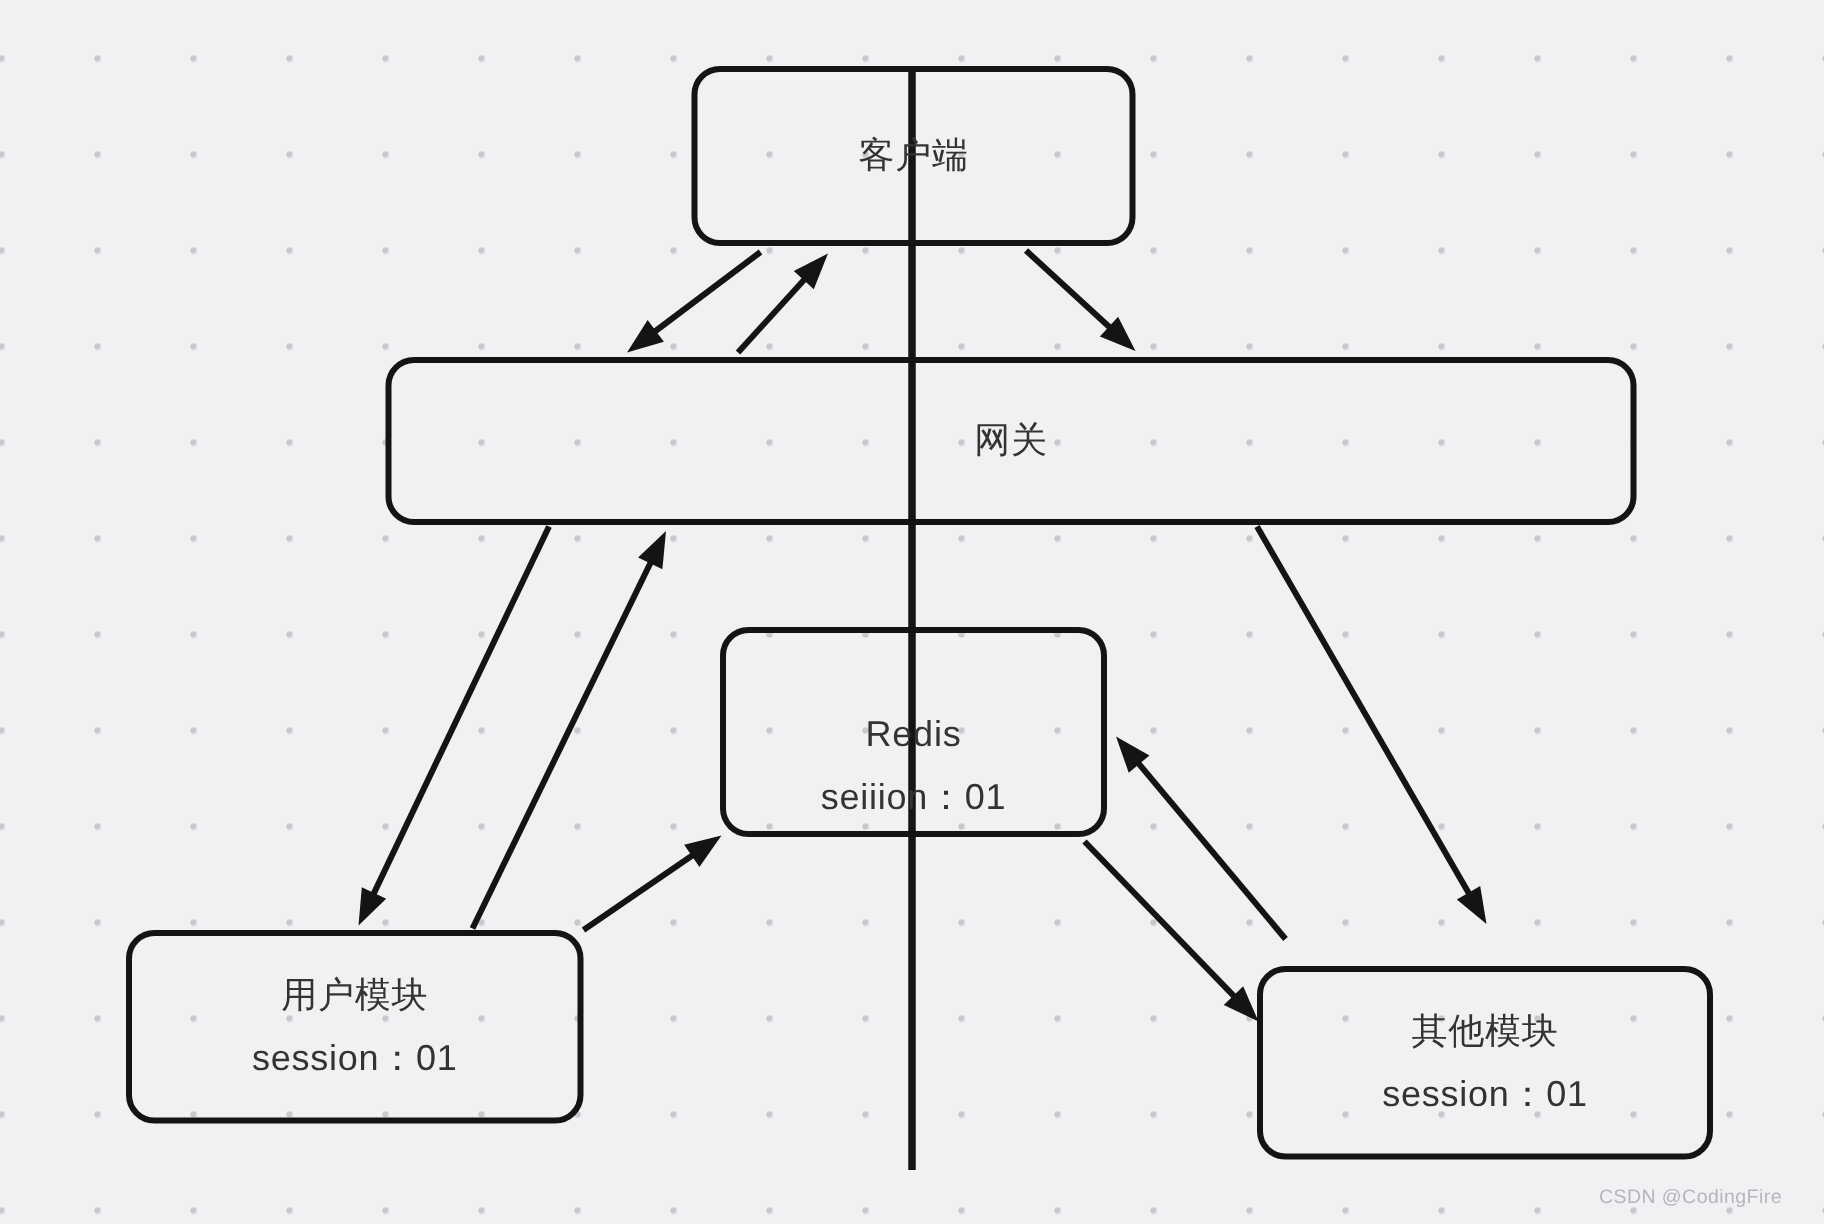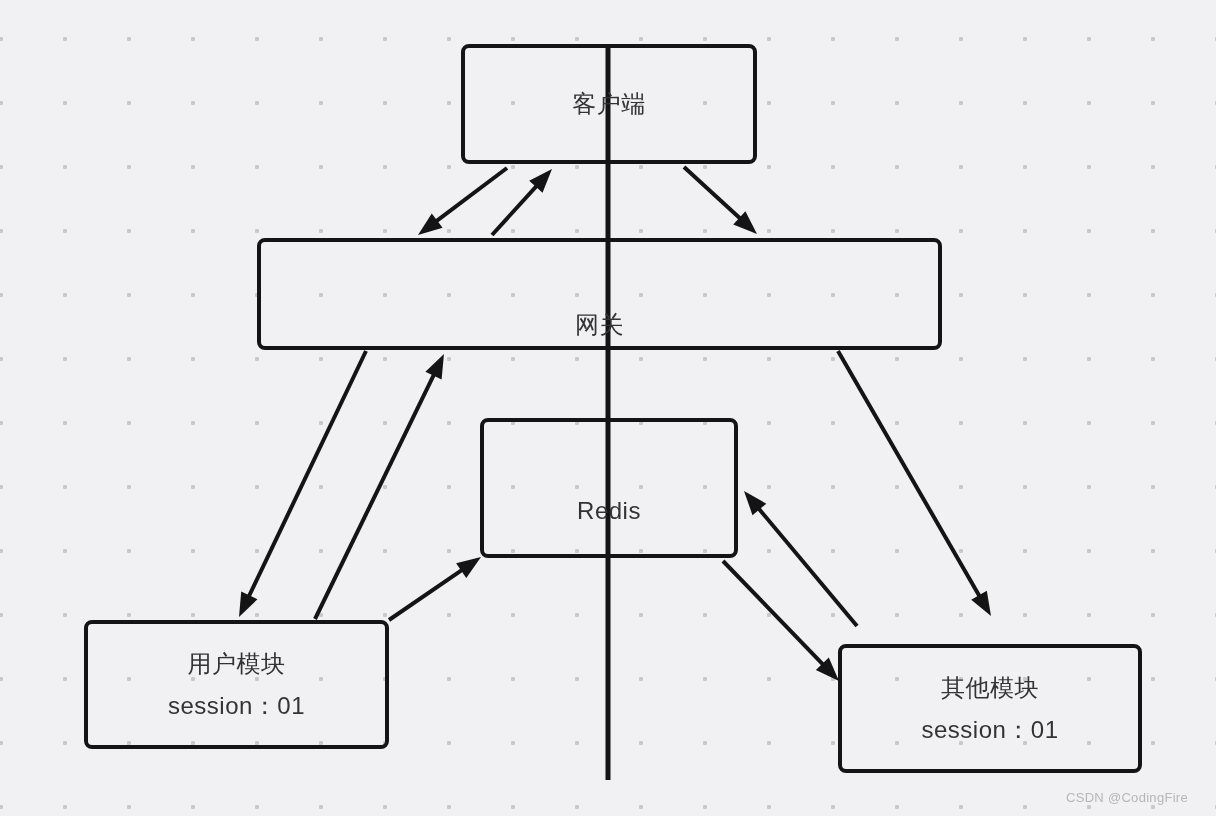--- a/index.html
+++ b/index.html
@@ -25,34 +25,34 @@
   }
   line.arrow, line.vline {
     stroke: #141414;
     fill: none;
   }
   line.arrow { stroke-width: 4; }
   line.vline { stroke-width: 5; }
   .node {
     position: absolute;
     border: 4px solid #141414;
-    border-radius: 8px;
+    border-radius: 19px;
     background: transparent;
     display: flex;
     flex-direction: column;
     align-items: center;
     justify-content: center;
     color: #333333;
     font-size: 24px;
     letter-spacing: 0.5px;
     line-height: 42px;
     text-align: center;
   }
   .node-client  { left: 461px; top: 44px;  width: 296px; height: 120px; }
-  .node-gateway { left: 257px; top: 238px; width: 685px; height: 112px; justify-content: flex-end; }
+  .node-gateway { left: 257px; top: 238px; width: 834px; height: 112px; }
   .node-redis   { left: 480px; top: 418px; width: 258px; height: 140px; padding-top: 46px; }
   .node-user    { left: 84px;  top: 620px; width: 305px; height: 129px; }
   .node-other   { left: 838px; top: 620px; width: 304px; height: 129px; margin-top: 24px; }
   .watermark {
     position: absolute;
     right: 28px;
     top: 790px;
     font-size: 13px;
     color: #b6b6ba;
     letter-spacing: 0.3px;
@@ -88,20 +88,21 @@
   <div class="node node-client">
     <div>客户端</div>
   </div>
 
   <div class="node node-gateway">
     <div>网关</div>
   </div>
 
   <div class="node node-redis">
     <div>Redis</div>
+    <div>seiiion：01</div>
   </div>
 
   <div class="node node-user">
     <div>用户模块</div>
     <div>session：01</div>
   </div>
 
   <div class="node node-other">
     <div>其他模块</div>
     <div>session：01</div>

